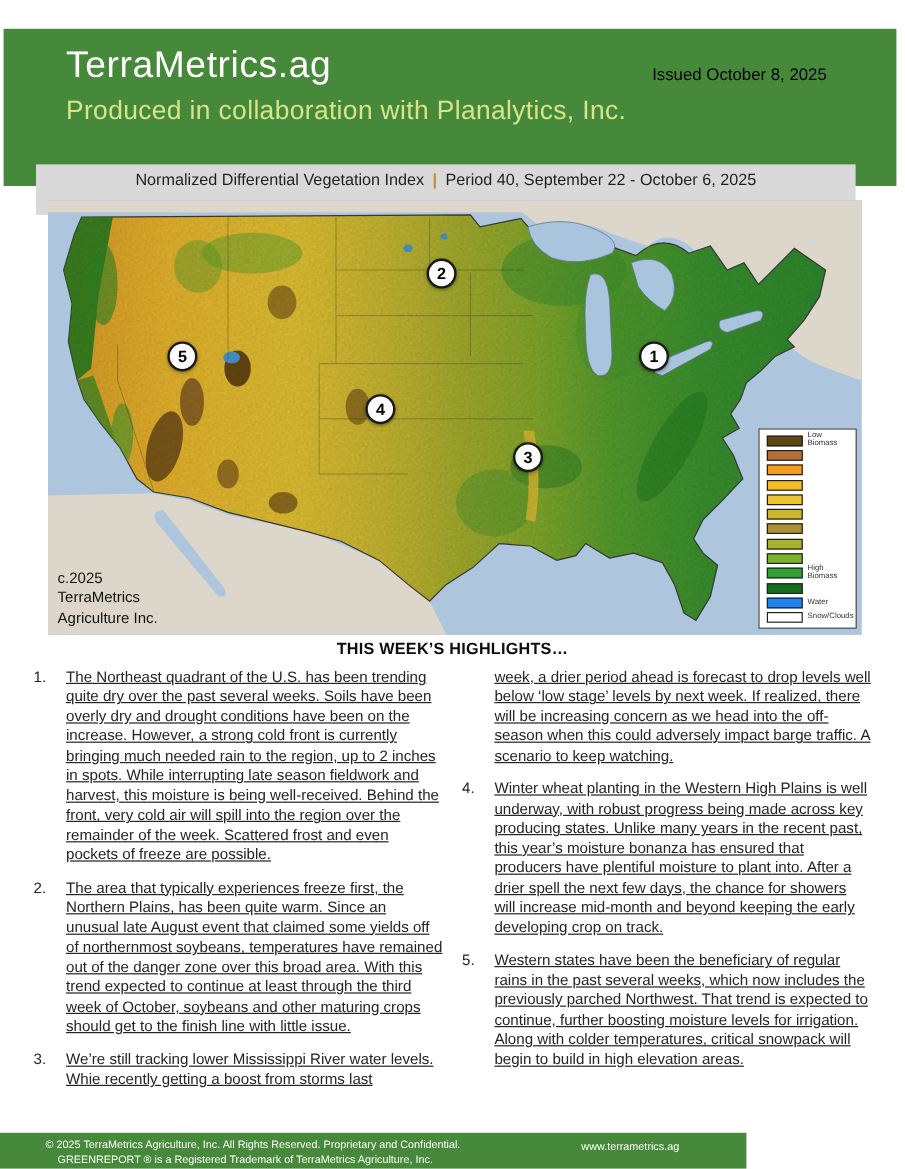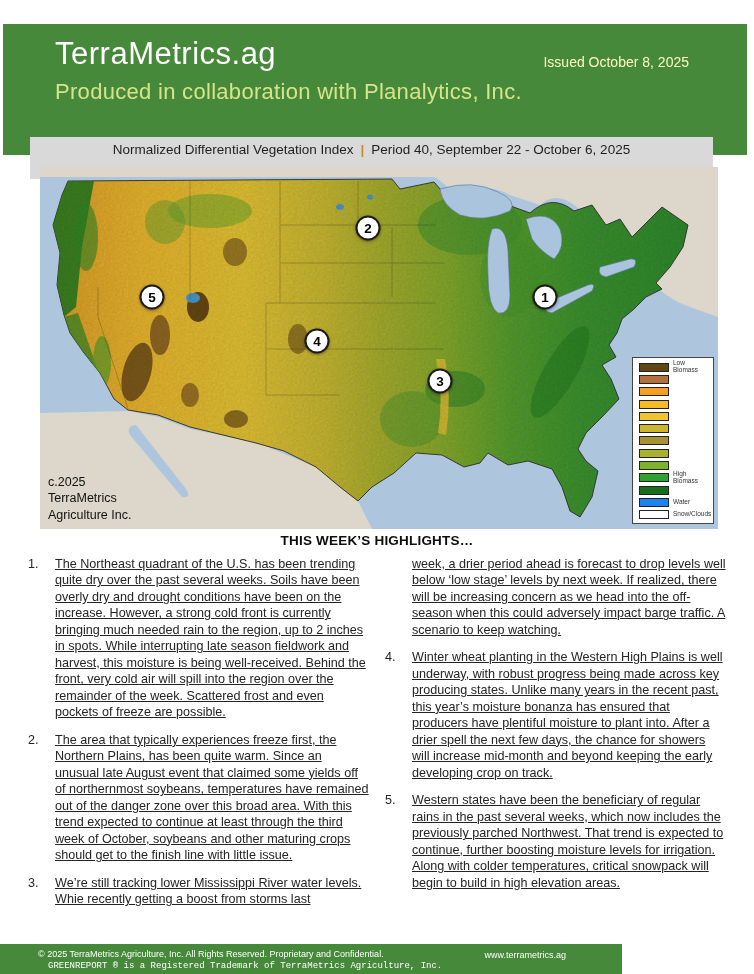--- a/index.html
+++ b/index.html
@@ -17,21 +17,21 @@
     background:var(--green,#47893a);
     color:#fff;
     padding:12px 0 0 52px;
     margin-top:20px;
   }
   .brand { font-size:31px; font-weight:400; letter-spacing:.5px; }
   .report-line { font-size:28px; margin-top:4px; letter-spacing:.5px; }
   .report-line .bold { font-weight:700; }
   .report-line sup { font-size:14px; vertical-align:super; }
   .collab { margin-top:7px; font-size:22px; color:var(--pale-green,#d7e489); letter-spacing:.3px; }
-  .issued { position:absolute; right:58px; top:30px; font-size:14px; color:#fef9c3; }
+  .issued { position:absolute; right:58px; top:30px; font-size:14px; color:#000000; }
   
   .subbar {
     position:absolute; left:30px; top:137px; width:683px; height:42px;
     background:var(--bar-gray,#d9d9d9);
     text-align:center; line-height:26px;
     font-size:13.5px; color:#1f1f1f;
   }
   .subbar .sep { color:var(--sep-gold,#c98a2b); padding:0 7px; font-weight:700; }
   
   .map {
@@ -70,21 +70,21 @@
   .item { display:flex; margin-bottom:11px; font-size:12.6px; line-height:1.31; color:#242424; }
   .item .num { width:27px; flex:none; }
   .item .txt { flex:1;text-decoration:underline; }
   
   .footer {
     position:absolute; left:0; bottom:0; width:622px; height:30px;
     background:var(--green,#47893a); color:#fff;
     font-size:9px; line-height:1.35;
     padding:4px 0 0 38px;
   }
-  .footer .line2 { padding-left:10px;font-family:Liberation Mono, monospace; }
+  .footer .line2 { padding-left:10px; }
   .footer .site { position:absolute; right:56px; top:5px; font-size:9px; color:#fff; text-decoration:none; }
 </style>
 </head>
 <body>
 
 <div class="header">
   <div class="brand">TerraMetrics.ag</div>
   <div class="collab">Produced in collaboration with Planalytics, Inc.</div>
   <div class="issued">Issued  October 8, 2025</div>
 </div>

